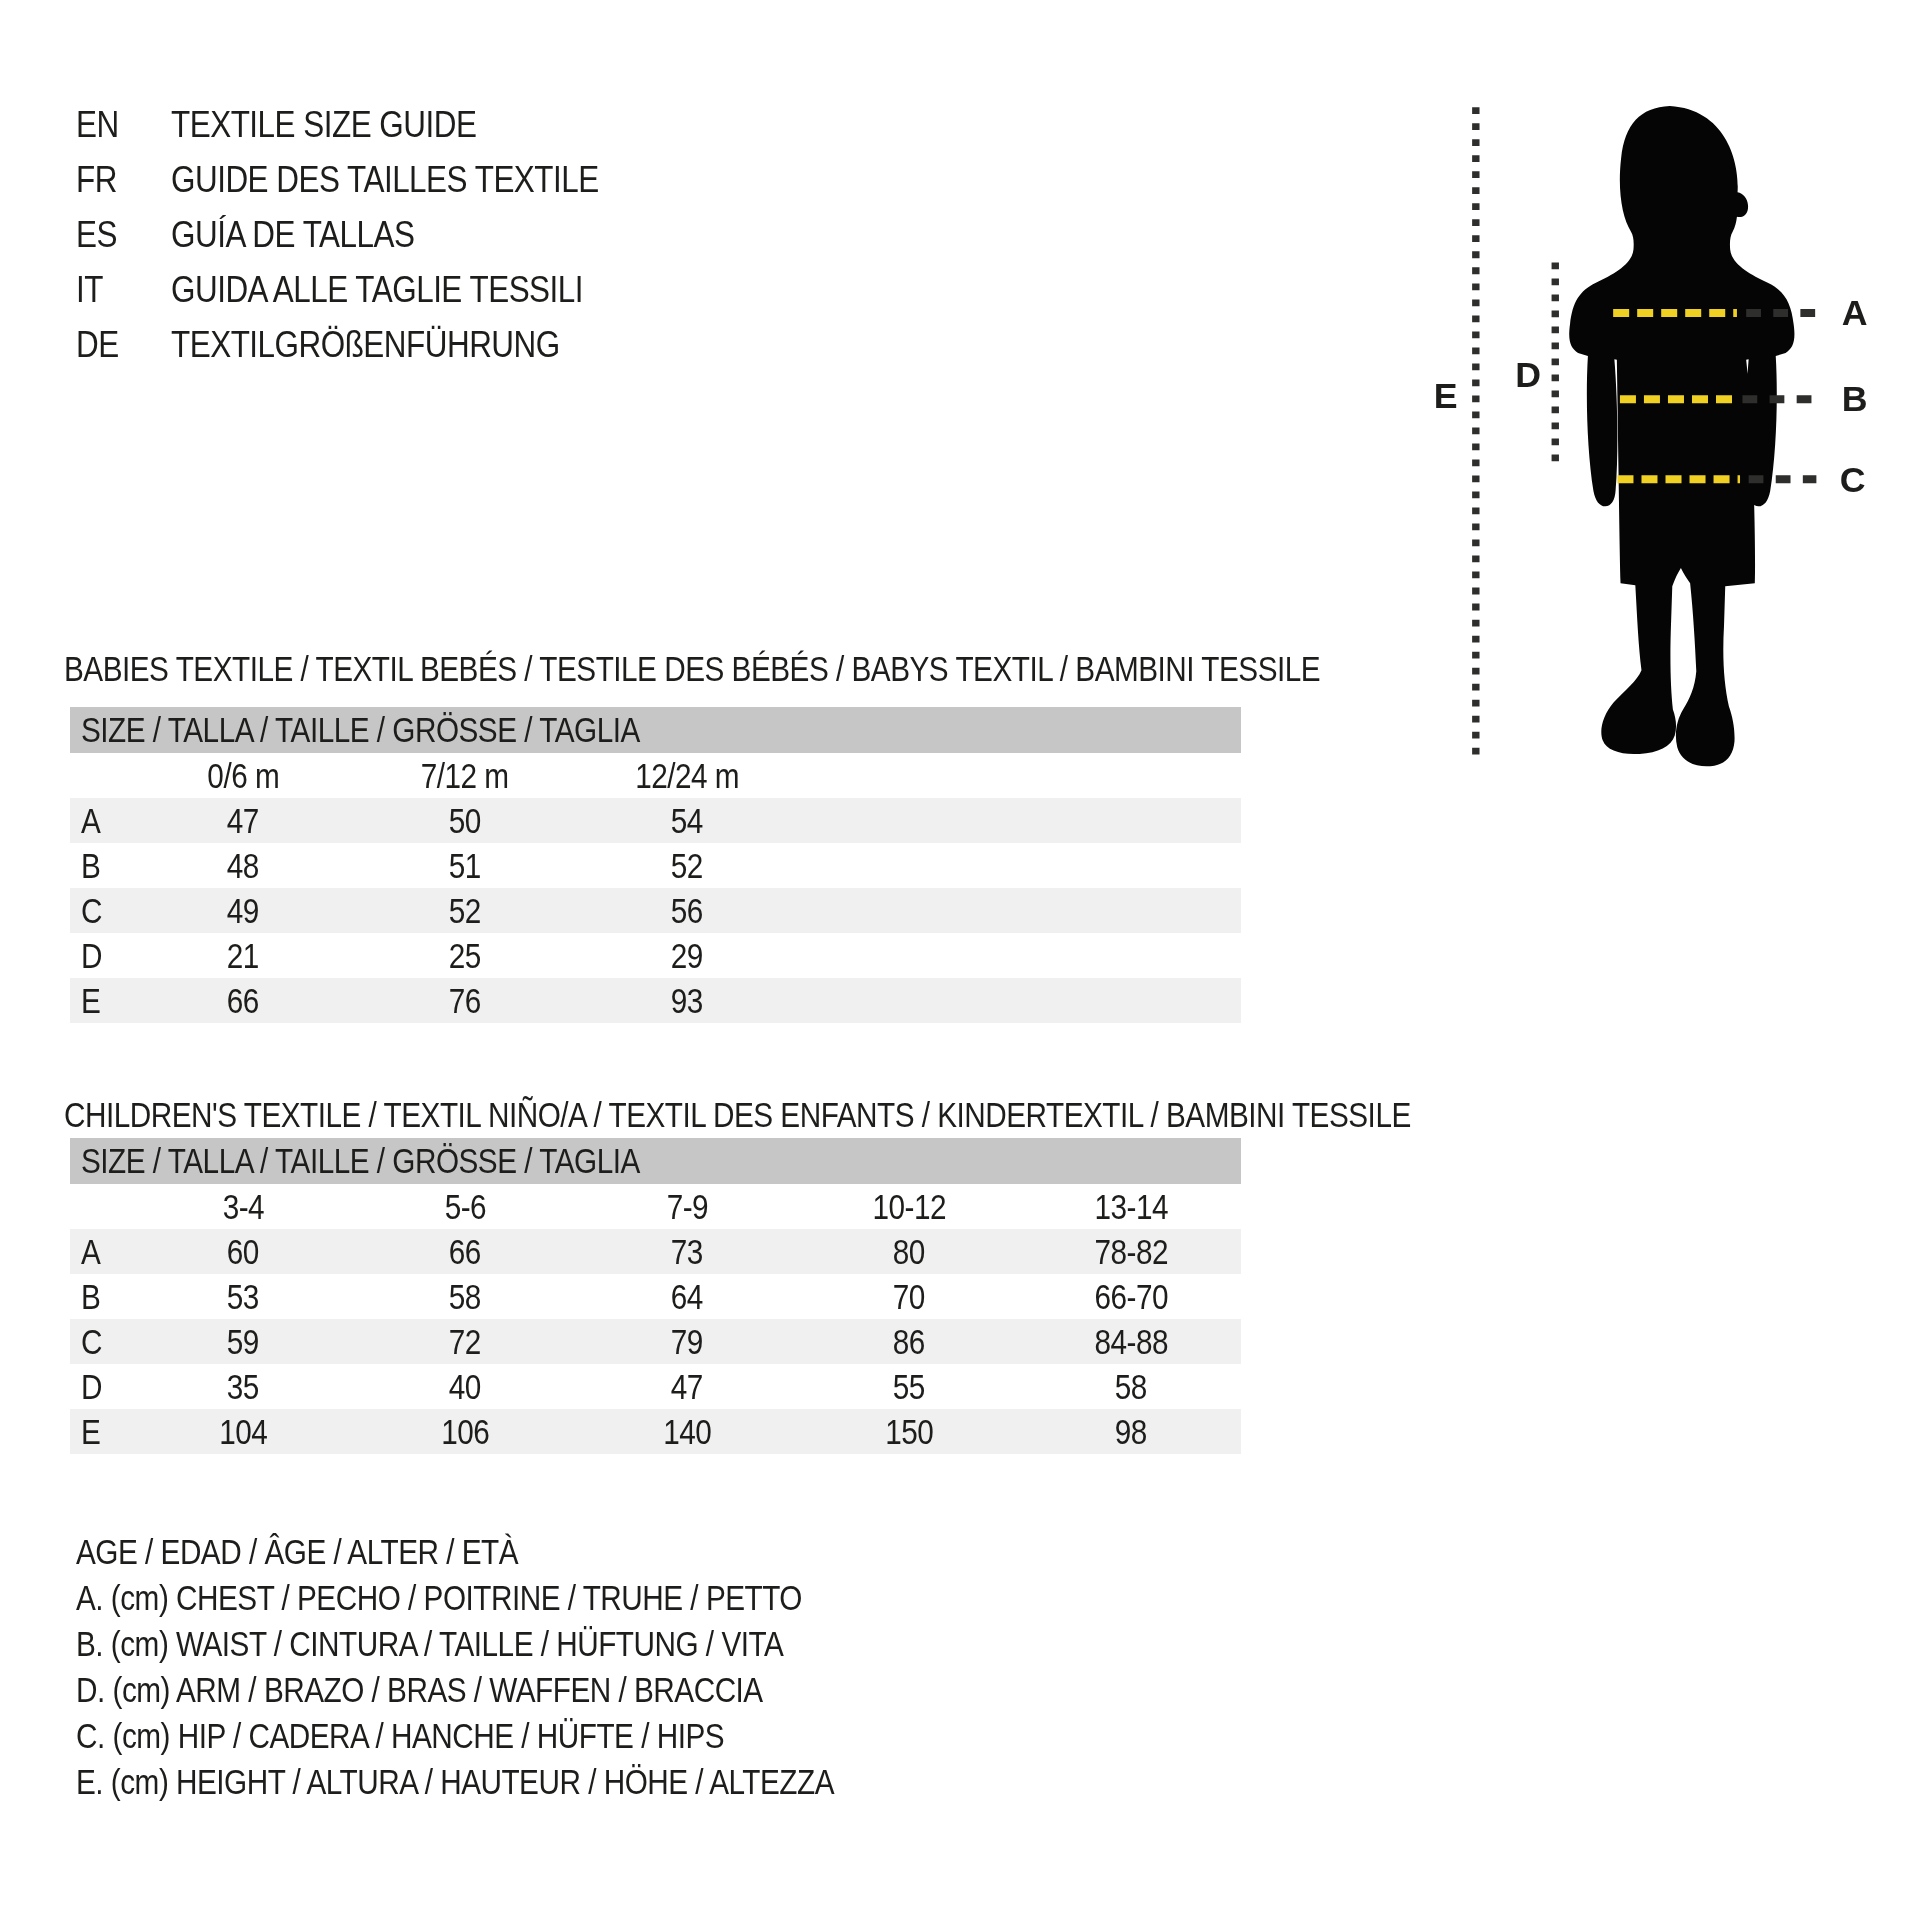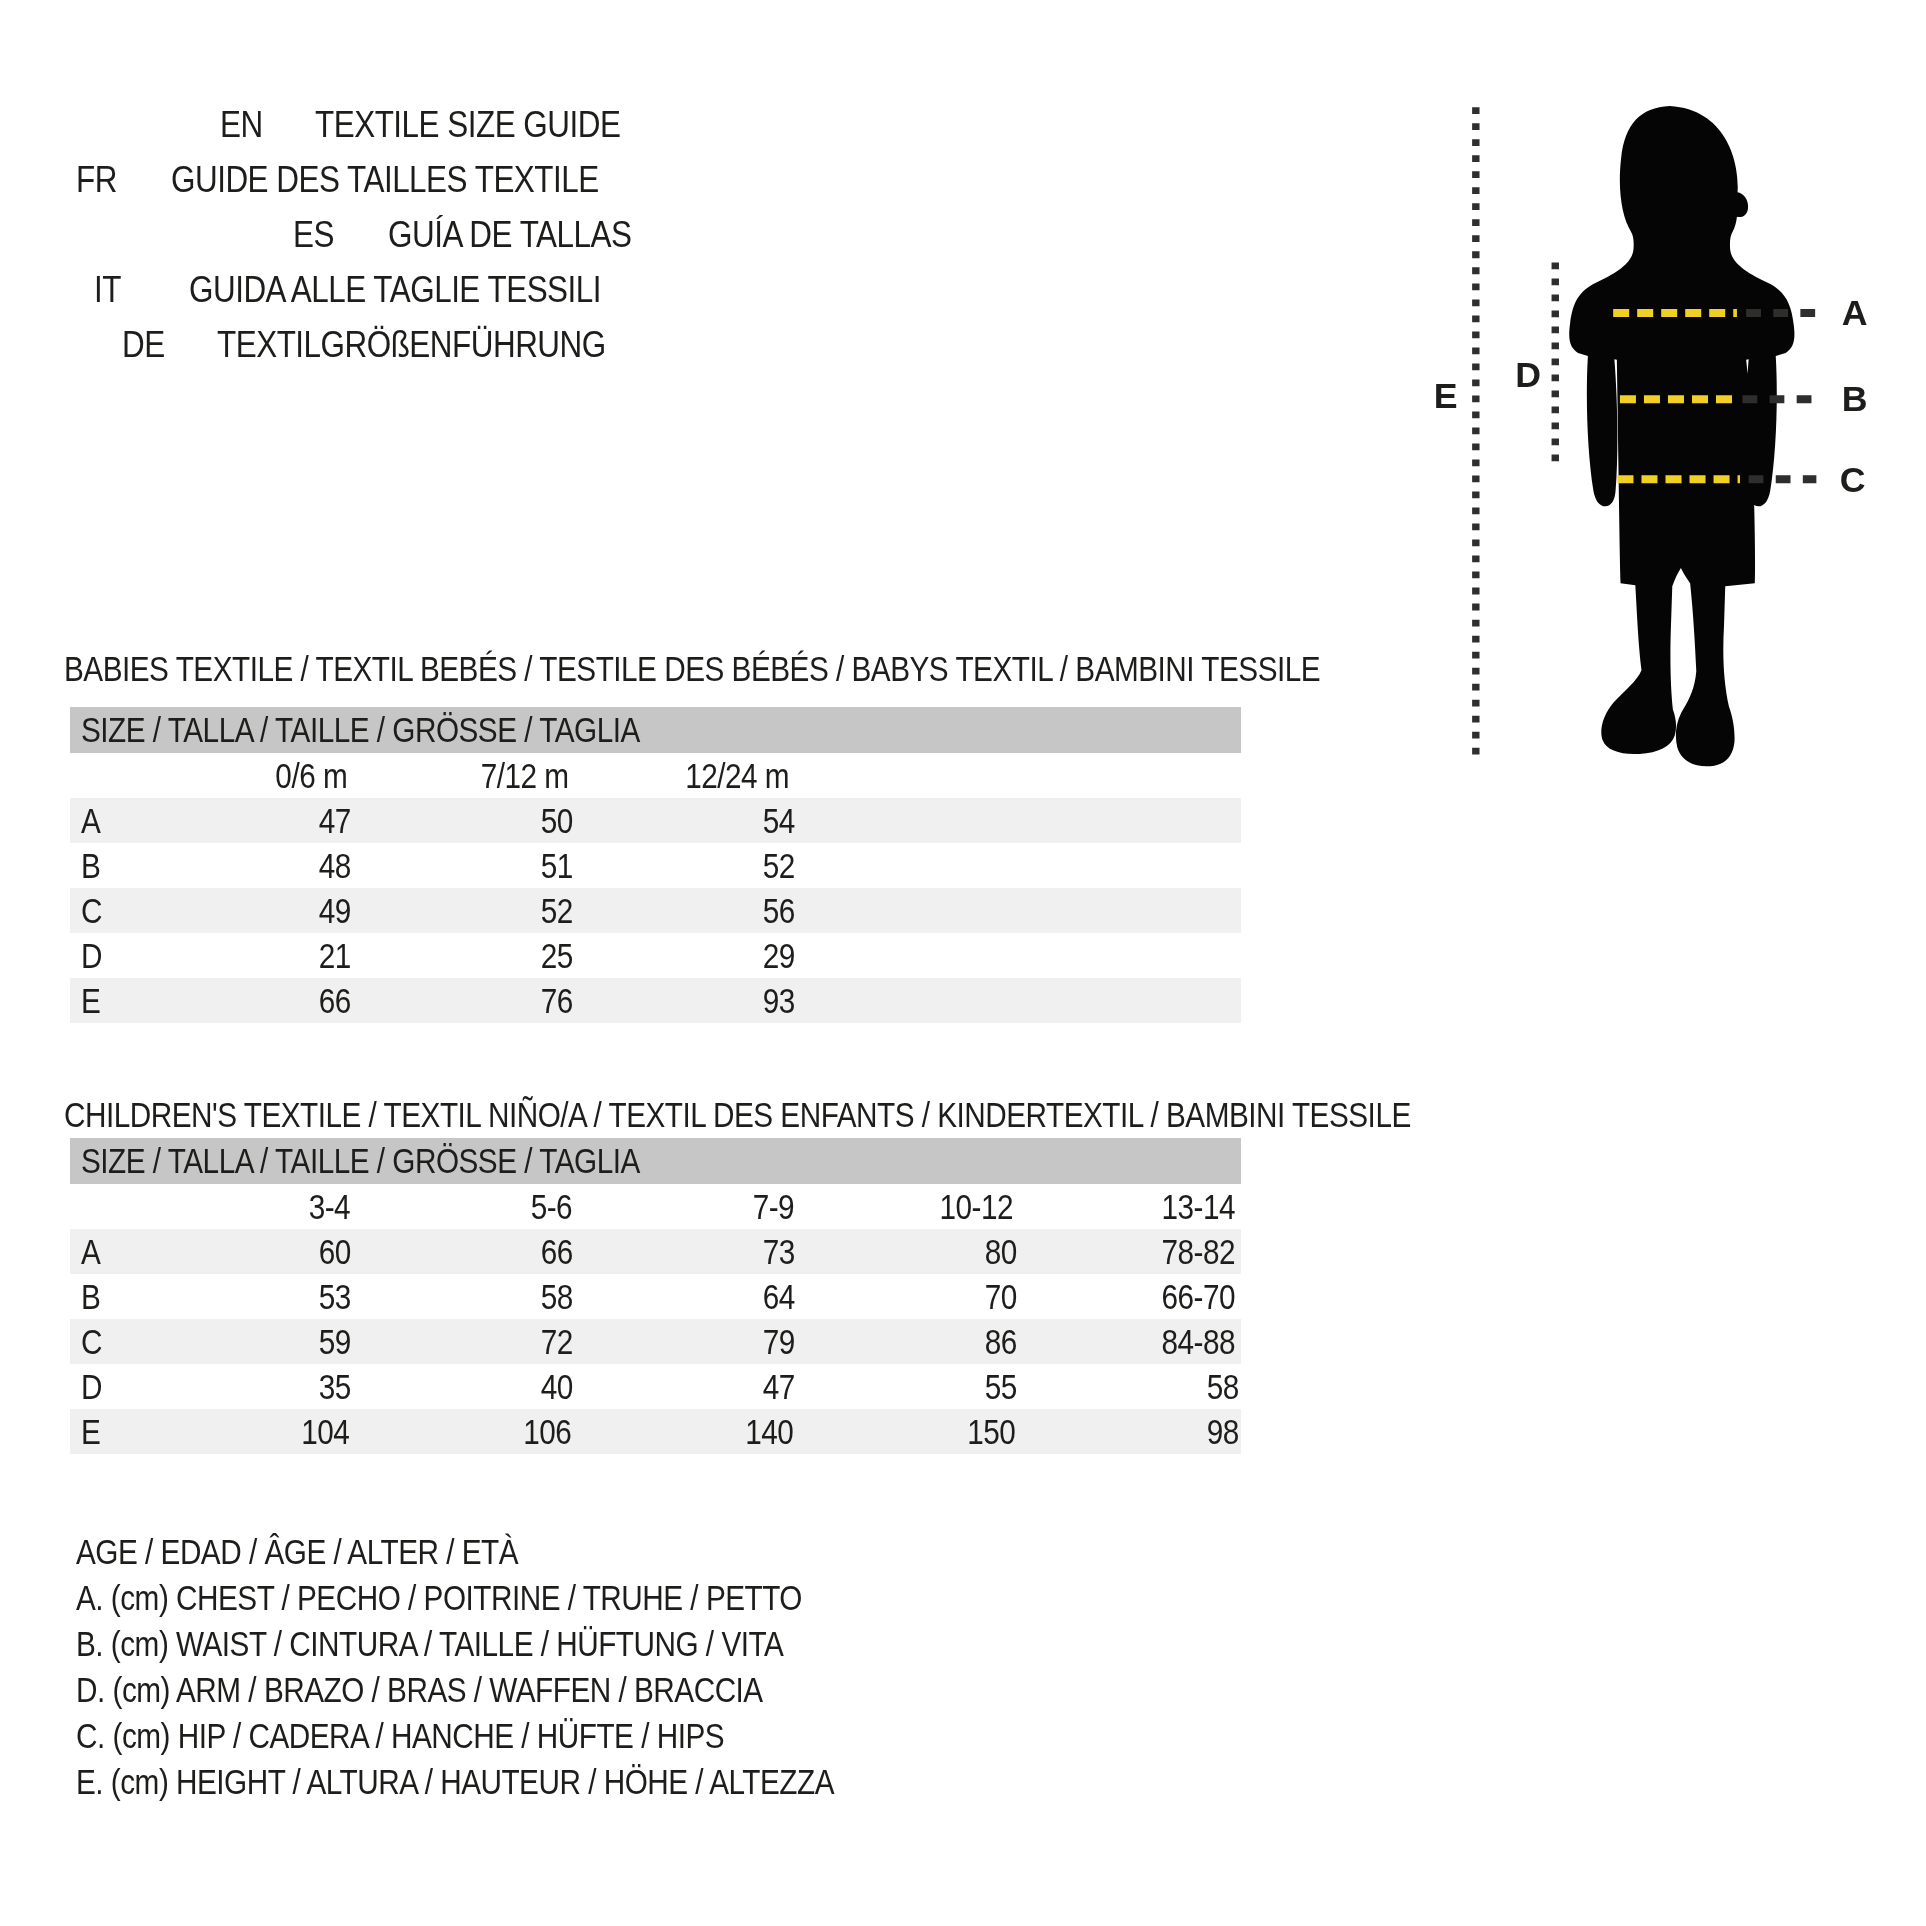--- a/index.html
+++ b/index.html
@@ -18,35 +18,35 @@
     color:var(--ink);
     font-family:"Liberation Sans", sans-serif;
     overflow:hidden;
   }
   
   .sq{display:inline-block;transform:scaleX(.85);transform-origin:0 50%;white-space:nowrap;letter-spacing:-0.6px;}
   .sq-c{display:inline-block;transform:scaleX(.85);transform-origin:50% 50%;white-space:nowrap;letter-spacing:-0.6px;}
 
   
   #languages{position:absolute;left:76px;top:97px;font-size:37px;}
-  .lang-row{display:flex;height:55px;align-items:center;justify-content:flex-end;}
+  .lang-row{display:flex;height:55px;align-items:center;}
   .lang-code{width:95px;}
 
   
   .section-title{position:absolute;left:64px;font-size:35px;margin-top:8px;}
   #babies-title{top:641px;}
   #children-title{top:1087px;}
 
   
   .size-table{position:absolute;left:70px;width:1171px;font-size:35px;}
   #babies-table{top:707px;}
   #children-table{top:1138px;}
   .size-header{height:46px;background:var(--table-header-gray);display:flex;align-items:center;padding-left:11px;}
   .t-row{display:grid;grid-template-columns:62px repeat(5,222px);height:45px;align-items:center;}
-  .t-row .cell{text-align:right;}
+  .t-row .cell{text-align:center;}
   .t-row .letter{text-align:left;padding-left:11px;}
   .t-row.alt{background:var(--row-alt-gray);}
 
   
   #legend{position:absolute;left:76px;top:1529px;font-size:35px;}
   .legend-line{height:46px;display:flex;align-items:center;}
 
   
   #figure{position:absolute;left:1405px;top:86px;width:521px;height:715px;}
   #figure svg{width:100%;height:100%;display:block;}

